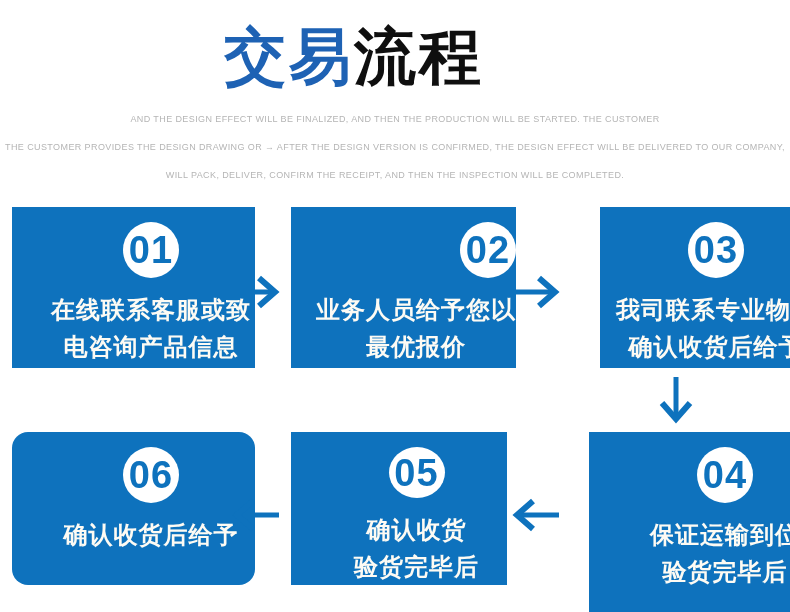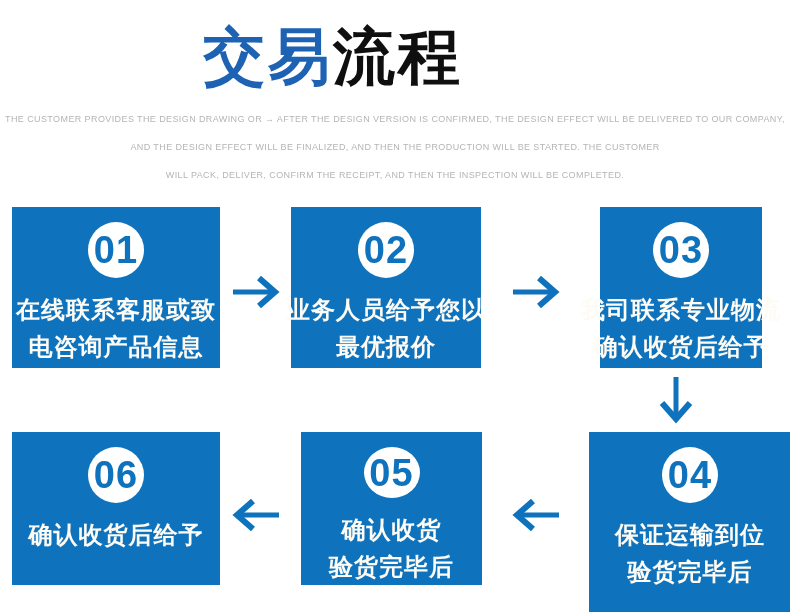--- a/index.html
+++ b/index.html
@@ -23,20 +23,21 @@
     position: absolute;
     top: 14px;
     left: 0;
     width: 666px;
     text-align: center;
     font-size: 62px;
     font-weight: 700;
     letter-spacing: 3px;
     line-height: 86px;
     white-space: nowrap;
+    padding-left: 21px;
   }
   .title .t-blue { color: #1e62b4; }
   .title .t-black { color: #0f0f0f; }
 
   .subtitle {
     position: absolute;
     top: 112px;
     left: 0;
     width: 790px;
     text-align: center;
@@ -50,20 +51,21 @@
   }
 
   
   .step-box {
     position: absolute;
     background: #0e72bd;
     color: #fdfbf4;
     display: flex;
     flex-direction: column;
     align-items: center;
+    padding-left: 35px;
   }
   .step-badge {
     margin-top: 15px;
     width: 56px;
     height: 56px;
     border-radius: 50%;
     background: #ffffff;
     display: flex;
     align-items: center;
     justify-content: center;
@@ -82,25 +84,25 @@
     font-weight: 700;
     letter-spacing: 1px;
   }
   .step-text .line {
     line-height: 37px;
     white-space: nowrap;
   }
 
   
   #box-01 { left: 12px;  top: 207px; width: 208px; height: 161px; }
-  #box-02 { left: 291px; top: 207px; width: 190px; height: 161px; }
+  #box-02 { left: 291px; top: 207px; width: 190px; height: 161px; align-items: flex-end; }
   #box-03 { left: 600px; top: 207px; width: 162px; height: 161px; }
   #box-04 { left: 575px; top: 432px; width: 202px; height: 190px; margin-left: 14px; }
-  #box-05 { left: 301px; top: 432px; width: 181px; height: 153px; }
-  #box-06 { left: 12px;  top: 432px; width: 208px; height: 153px; }
+  #box-05 { left: 291px; top: 432px; width: 181px; height: 153px; }
+  #box-06 { left: 12px;  top: 432px; width: 208px; height: 153px; border-radius: 16px; }
 
   
   .arrow {
     position: absolute;
     display: block;
   }
   .arrow svg { display: block; }
   .arrow path, .arrow line, .arrow polyline {
     stroke: #0e72bd;
     fill: none;
@@ -114,22 +116,22 @@
 </head>
 <body>
 
 <div class="page">
 
   <div class="title">
     <span class="t-blue">交易</span><span class="t-black">流程</span>
   </div>
 
   <div class="subtitle">
+    <div class="sub-line">AND THE DESIGN EFFECT WILL BE FINALIZED, AND THEN THE PRODUCTION WILL BE STARTED. THE CUSTOMER</div>
     <div class="sub-line">THE CUSTOMER PROVIDES THE DESIGN DRAWING OR → AFTER THE DESIGN VERSION IS CONFIRMED, THE DESIGN EFFECT WILL BE DELIVERED TO OUR COMPANY,</div>
-    <div class="sub-line">AND THE DESIGN EFFECT WILL BE FINALIZED, AND THEN THE PRODUCTION WILL BE STARTED. THE CUSTOMER</div>
     <div class="sub-line">WILL PACK, DELIVER, CONFIRM THE RECEIPT, AND THEN THE INSPECTION WILL BE COMPLETED.</div>
   </div>
 
   <div class="step-box" id="box-01">
     <div class="step-badge">
       <span class="step-number">01</span>
     </div>
     <div class="step-text">
       <div class="line">在线联系客服或致</div>
       <div class="line">电咨询产品信息</div>

